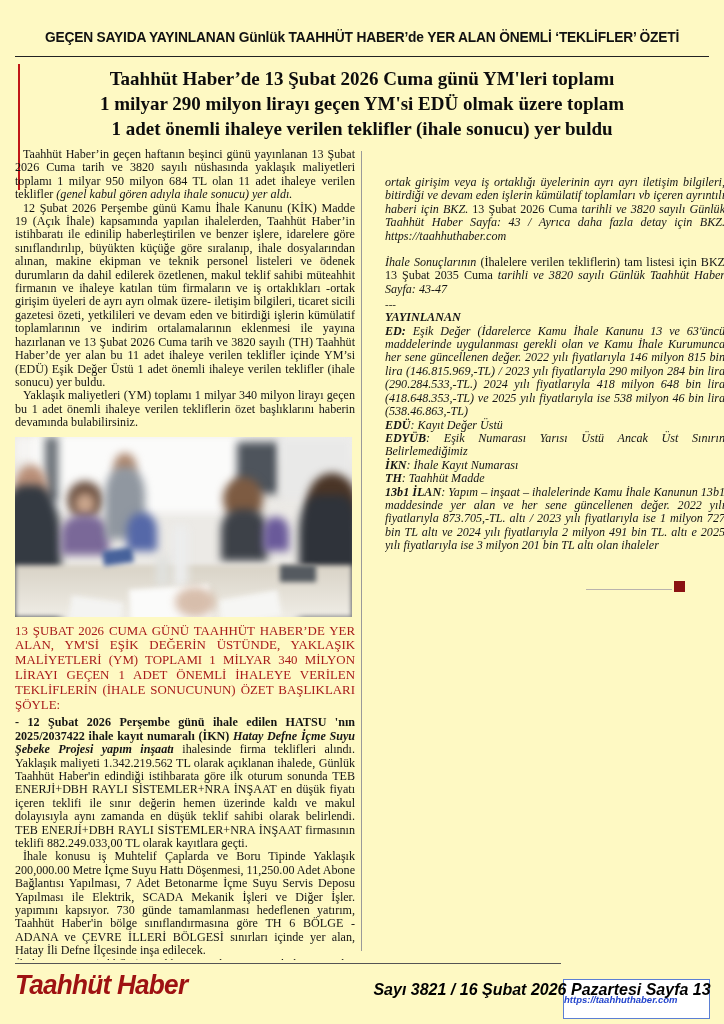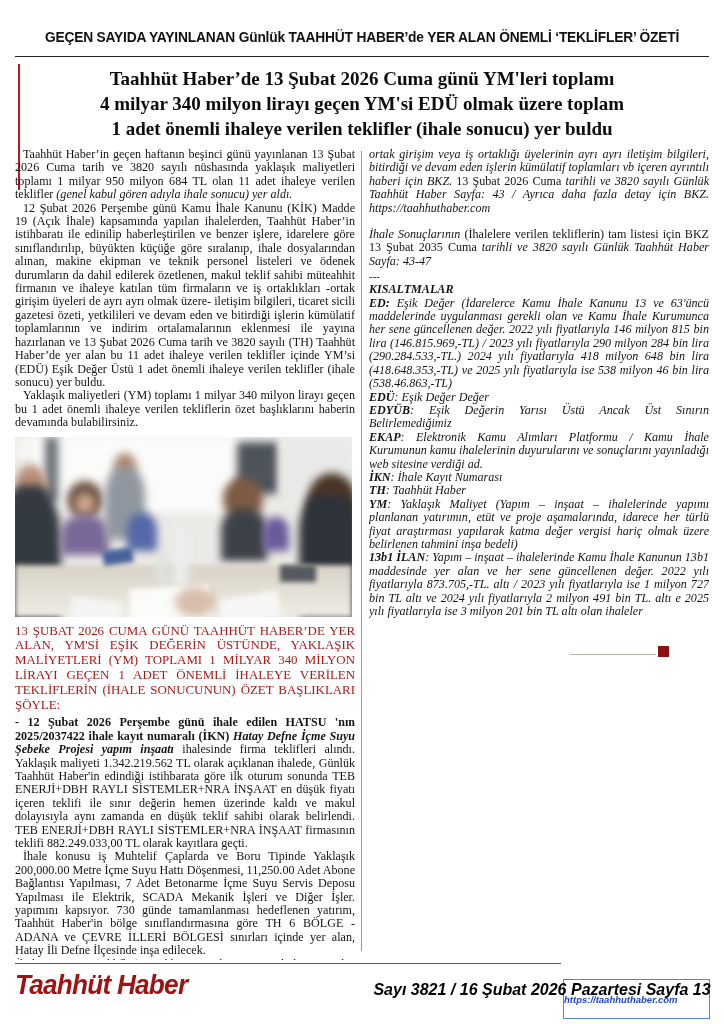--- a/index.html
+++ b/index.html
@@ -1,37 +1,37 @@
 <!DOCTYPE html>
 <html lang="tr"><head>
 <meta charset="utf-8">
 <style>
   html,body{margin:0;padding:0;background:#d8d8d8;}
   .page{
-    width:724px;height:1024px;position:relative;background:#ffffff;
+    width:724px;height:1024px;position:relative;background:#fef9c3;
     margin:0 auto;overflow:hidden;color:#141414;
     font-family:"Liberation Serif","DejaVu Serif",serif;
   }
   
   .kicker{
     position:absolute;top:29px;left:0;right:0;text-align:center;
     font-family:"Liberation Sans","DejaVu Sans",sans-serif;
     font-weight:bold;font-size:14.5px;color:#111;
     transform:scaleX(0.95);letter-spacing:-0.2px;white-space:nowrap;
   }
   .top-rule{position:absolute;top:56px;left:15px;width:694px;height:0;border-top:1.6px solid #222;}
   .main-title{
     position:absolute;top:66px;left:28px;right:28px;text-align:center;
     font-weight:bold;font-size:19px;line-height:25px;color:#0d0d0d;
   }
   .change-bar{position:absolute;left:18px;top:64px;width:2px;height:126px;background:#c01818;}
   
   .col{position:absolute;top:148px;width:340px;height:812px;overflow:hidden;}
   .col-left{left:15px;}
-  .col-right{left:369px;}
+  .col-right{left:385px;margin-top:28px;}
   .col-divider{position:absolute;left:361px;top:151px;height:800px;width:0;border-left:1px solid #9a9a9a;}
   .col p{margin:0;font-size:12.1px;line-height:13.4px;text-align:justify;}
   .indent{text-indent:8px;}
   .gap{height:13px;}
   .smallgap{height:4px;}
   .seg-i{font-style:italic;}
   .seg-b{font-weight:bold;}
   .seg-bi{font-weight:bold;font-style:italic;}
   .seg-bu{font-weight:bold;text-decoration:underline;}
   .red-heading{color:#a81a1a;font-weight:normal;font-size:12.9px !important;line-height:14.8px !important;}
@@ -69,21 +69,21 @@
 </head>
 <body>
 
 <div class="page">
 
   <div class="kicker">GEÇEN SAYIDA YAYINLANAN Günlük TAAHHÜT HABER’de YER ALAN ÖNEMLİ ‘TEKLİFLER’ ÖZETİ</div>
   <div class="top-rule"></div>
 
   <div class="main-title">
     <div>Taahhüt Haber’de 13 Şubat 2026 Cuma günü YM'leri toplamı</div>
-    <div>4 milyar 340 milyon lirayı geçen YM'si EDÜ olmak üzere toplam</div>
+    <div>1 milyar 290 milyon lirayı geçen YM'si EDÜ olmak üzere toplam</div>
     <div>1 adet önemli ihaleye verilen teklifler (ihale sonucu) yer buldu</div>
   </div>
   <div class="change-bar"></div>
 
   <section class="col col-left">
     <p class="indent"><span>Taahhüt Haber’in geçen haftanın beşinci günü yayınlanan 13 Şubat 2026 Cuma tarih ve 3820 sayılı nüshasında yaklaşık maliyetleri toplamı 1 milyar 950 milyon 684 TL olan 11 adet ihaleye verilen teklifler </span><span class="seg-i">(genel kabul gören adıyla ihale sonucu) yer aldı.</span></p>
     <p class="indent"><span>12 Şubat 2026 Perşembe günü Kamu İhale Kanunu (KİK) Madde 19 (Açık İhale) kapsamında yapılan ihalelerden, Taahhüt Haber’in istihbaratı ile edinilip haberleştirilen ve benzer işlere, idarelere göre sınıflandırılıp, büyükten küçüğe göre sıralanıp, ihale dosyalarından alınan, makine ekipman ve teknik personel listeleri ve ödenek durumların da dahil edilerek özetlenen, makul teklif sahibi müteahhit firmanın ve ihaleye katılan tüm firmaların ve iş ortaklıkları -ortak girişim üyeleri de ayrı ayrı olmak üzere- iletişim bilgileri, ticaret sicili gazetesi özeti, yetkilileri ve devam eden ve bitirdiği işlerin kümülatif toplamlarının ve indirim ortalamalarının eklenmesi ile yayına hazırlanan ve 13 Şubat 2026 Cuma tarih ve 3820 sayılı (TH) Taahhüt Haber’de yer alan bu 11 adet ihaleye verilen teklifler içinde YM’si (EDÜ) Eşik Değer Üstü 1 adet önemli ihaleye verilen teklifler (ihale sonucu) yer buldu.</span></p>
     <p class="indent"><span>Yaklaşık maliyetleri (YM) toplamı 1 milyar 340 milyon lirayı geçen bu 1 adet önemli ihaleye verilen tekliflerin özet başlıklarını haberin devamında bulabilirsiniz.</span></p>
 
     <div class="photo">
@@ -123,28 +123,26 @@
     <p><span class="seg-i">İhale sonucu (teklifler) istihbaratını kapsayan, ihaleye verilen teklifler tam listesi, indirim oranları, teklif veren tüm müteahhit firmaların ve</span></p>
   </section>
 
   <div class="col-divider"></div>
 
   <section class="col col-right">
     <p><span class="seg-i">ortak girişim veya iş ortaklığı üyelerinin ayrı ayrı iletişim bilgileri, bitirdiği ve devam eden işlerin kümülatif toplamları vb içeren ayrıntılı haberi için BKZ.</span><span> 13 Şubat 2026 Cuma </span><span class="seg-i">tarihli ve 3820 sayılı Günlük Taahhüt Haber Sayfa: 43 / Ayrıca daha fazla detay için BKZ. https://taahhuthaber.com</span></p>
     <div class="gap"></div>
     <p><span class="seg-i">İhale Sonuçlarının</span><span> (İhalelere verilen tekliflerin) tam listesi için BKZ 13 Şubat 2035 Cuma </span><span class="seg-i">tarihli ve 3820 sayılı Günlük Taahhüt Haber Sayfa: 43-47</span></p>
     <p class="dash-sep">---</p>
-    <p><span class="seg-bi">KISALTMALAR</span></p>
+    <p><span class="seg-bi">YAYINLANAN</span></p>
     <p><span class="seg-bi">ED:</span><span class="seg-i"> Eşik Değer (İdarelerce Kamu İhale Kanunu 13 ve 63'üncü maddelerinde uygulanması gerekli olan ve Kamu İhale Kurumunca her sene güncellenen değer. 2022 yılı fiyatlarıyla  146 milyon 815 bin lira (146.815.969,-TL) / 2023 yılı fiyatlarıyla 290 milyon 284 bin lira (290.284.533,-TL.) 2024 yılı fiyatlarıyla  418 milyon 648 bin lira (418.648.353,-TL) ve 2025 yılı fiyatlarıyla ise  538  milyon 46  bin lira (538.46.863,-TL)</span></p>
-    <p><span class="seg-bi">EDÜ</span><span class="seg-i">: Eşik Değer Değer</span></p>
-    <p><span class="seg-bi">EDYÜB</span><span class="seg-i">: Eşik Değerin Yarısı Üstü Ancak Üst Sınırın Belirlemediğimiz</span></p>
-    <p><span class="seg-bi">EKAP</span><span class="seg-i">: Elektronik Kamu Alımları Platformu / Kamu İhale Kurumunun kamu ihalelerinin duyurularını ve sonuçlarını yayınladığı web sitesine verdiği ad.</span></p>
+    <p><span class="seg-bi">EDÜ</span><span class="seg-i">: Kayıt Değer Üstü</span></p>
+    <p><span class="seg-bi">EDYÜB</span><span class="seg-i">: Eşik Numarası Yarısı Üstü Ancak Üst Sınırın Belirlemediğimiz</span></p>
     <p><span class="seg-bi">İKN</span><span class="seg-i">: İhale Kayıt Numarası</span></p>
-    <p><span class="seg-bi">TH</span><span class="seg-i">: Taahhüt Haber</span></p>
-    <p><span class="seg-bi">YM</span><span class="seg-i">: Yaklaşık Maliyet (Yapım – inşaat – ihalelerinde yapımı planlanan yatırımın, etüt ve proje aşamalarında, idarece her türlü fiyat araştırması yapılarak katma değer vergisi hariç olmak üzere belirlenen tahmini inşa bedeli)</span></p>
+    <p><span class="seg-bi">TH</span><span class="seg-i">: Taahhüt Madde</span></p>
     <p><span class="seg-bi">13b1 İLAN</span><span class="seg-i">: Yapım – inşaat – ihalelerinde Kamu İhale Kanunun 13b1 maddesinde yer alan ve her sene güncellenen değer. 2022 yılı fiyatlarıyla 873.705,-TL. altı / 2023 yılı fiyatlarıyla ise 1 milyon 727 bin TL altı ve 2024 yılı fiyatlarıyla  2 milyon 491 bin TL. altı e 2025 yılı fiyatlarıyla ise 3 milyon 201 bin  TL altı olan ihaleler</span></p>
 
     <div class="end-marker">
       <div class="end-line"></div>
       <div class="end-square"></div>
     </div>
   </section>
 
   <div class="footer-rule"></div>
   <div class="url-box">

